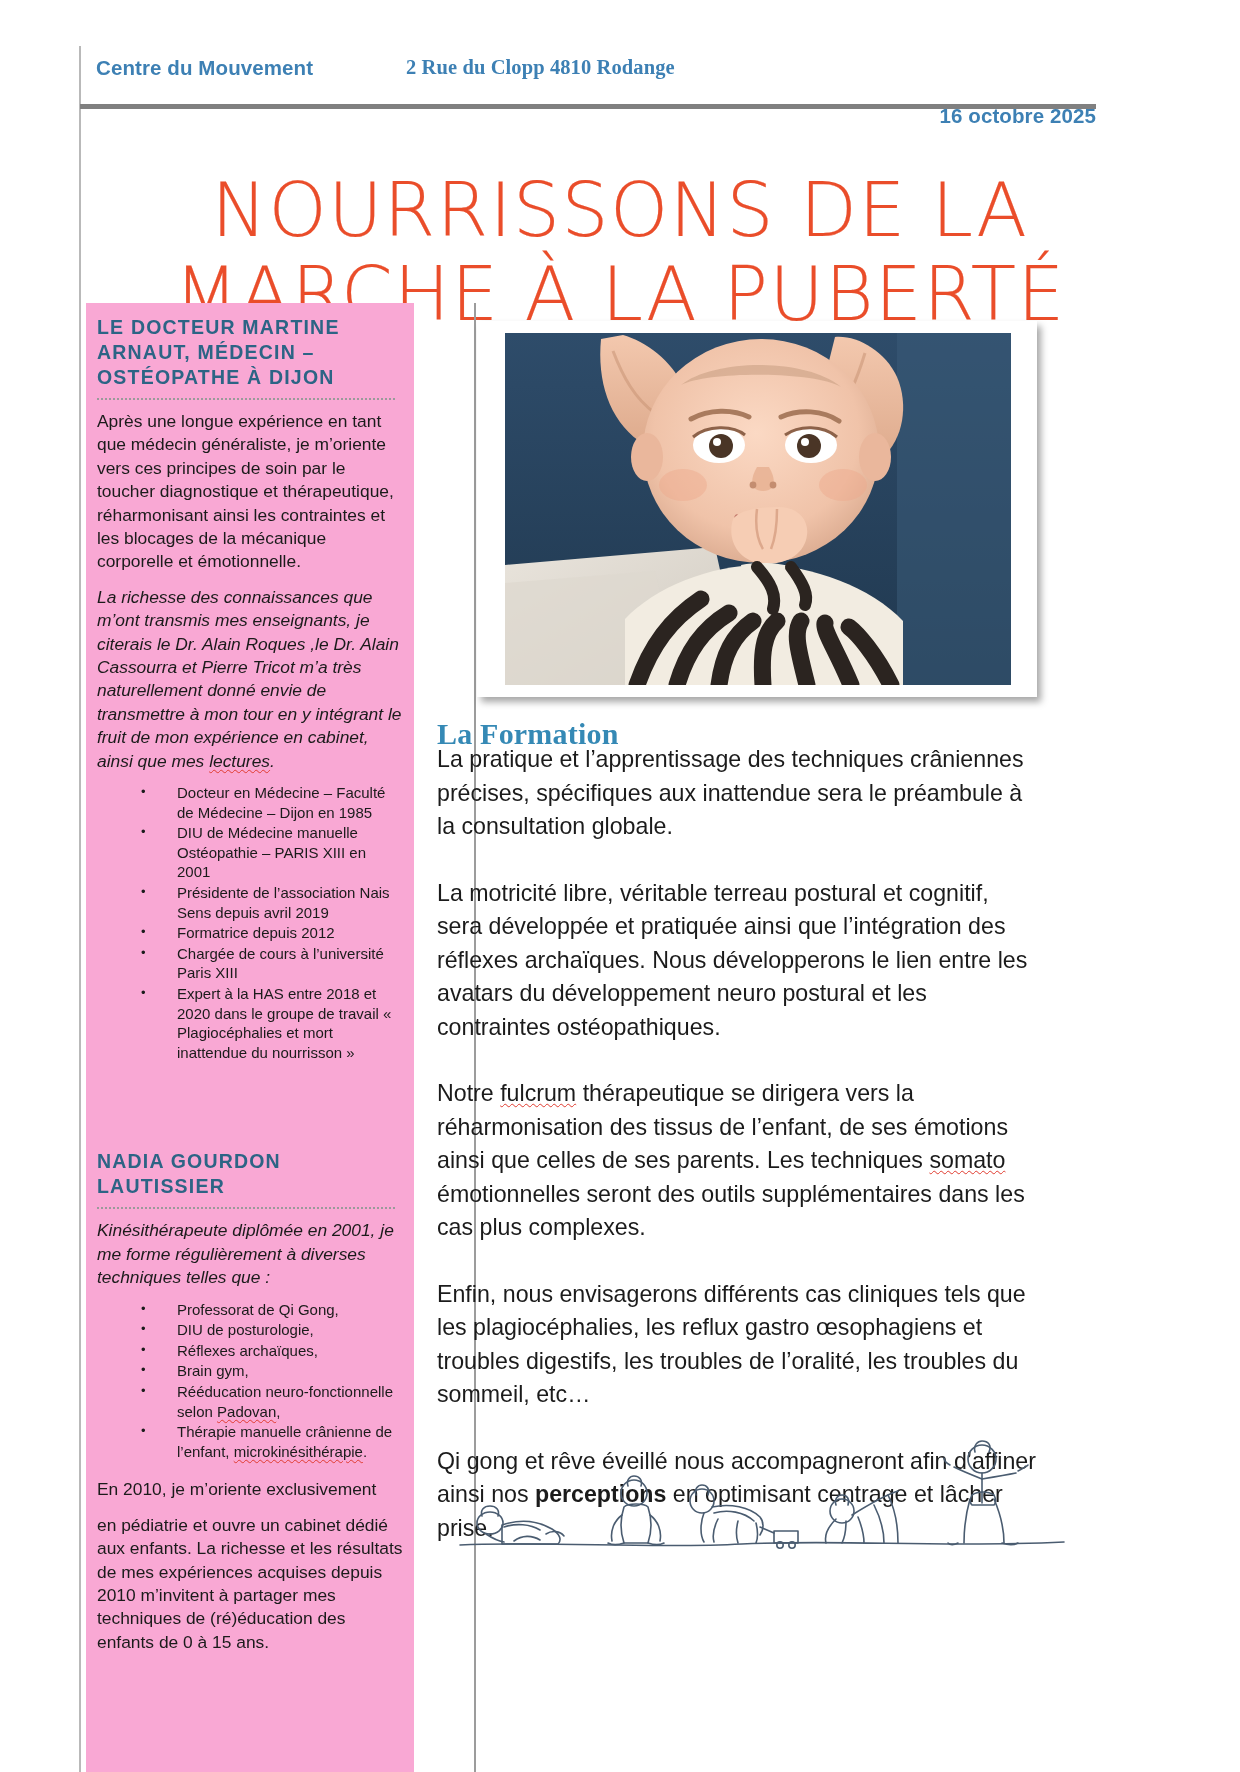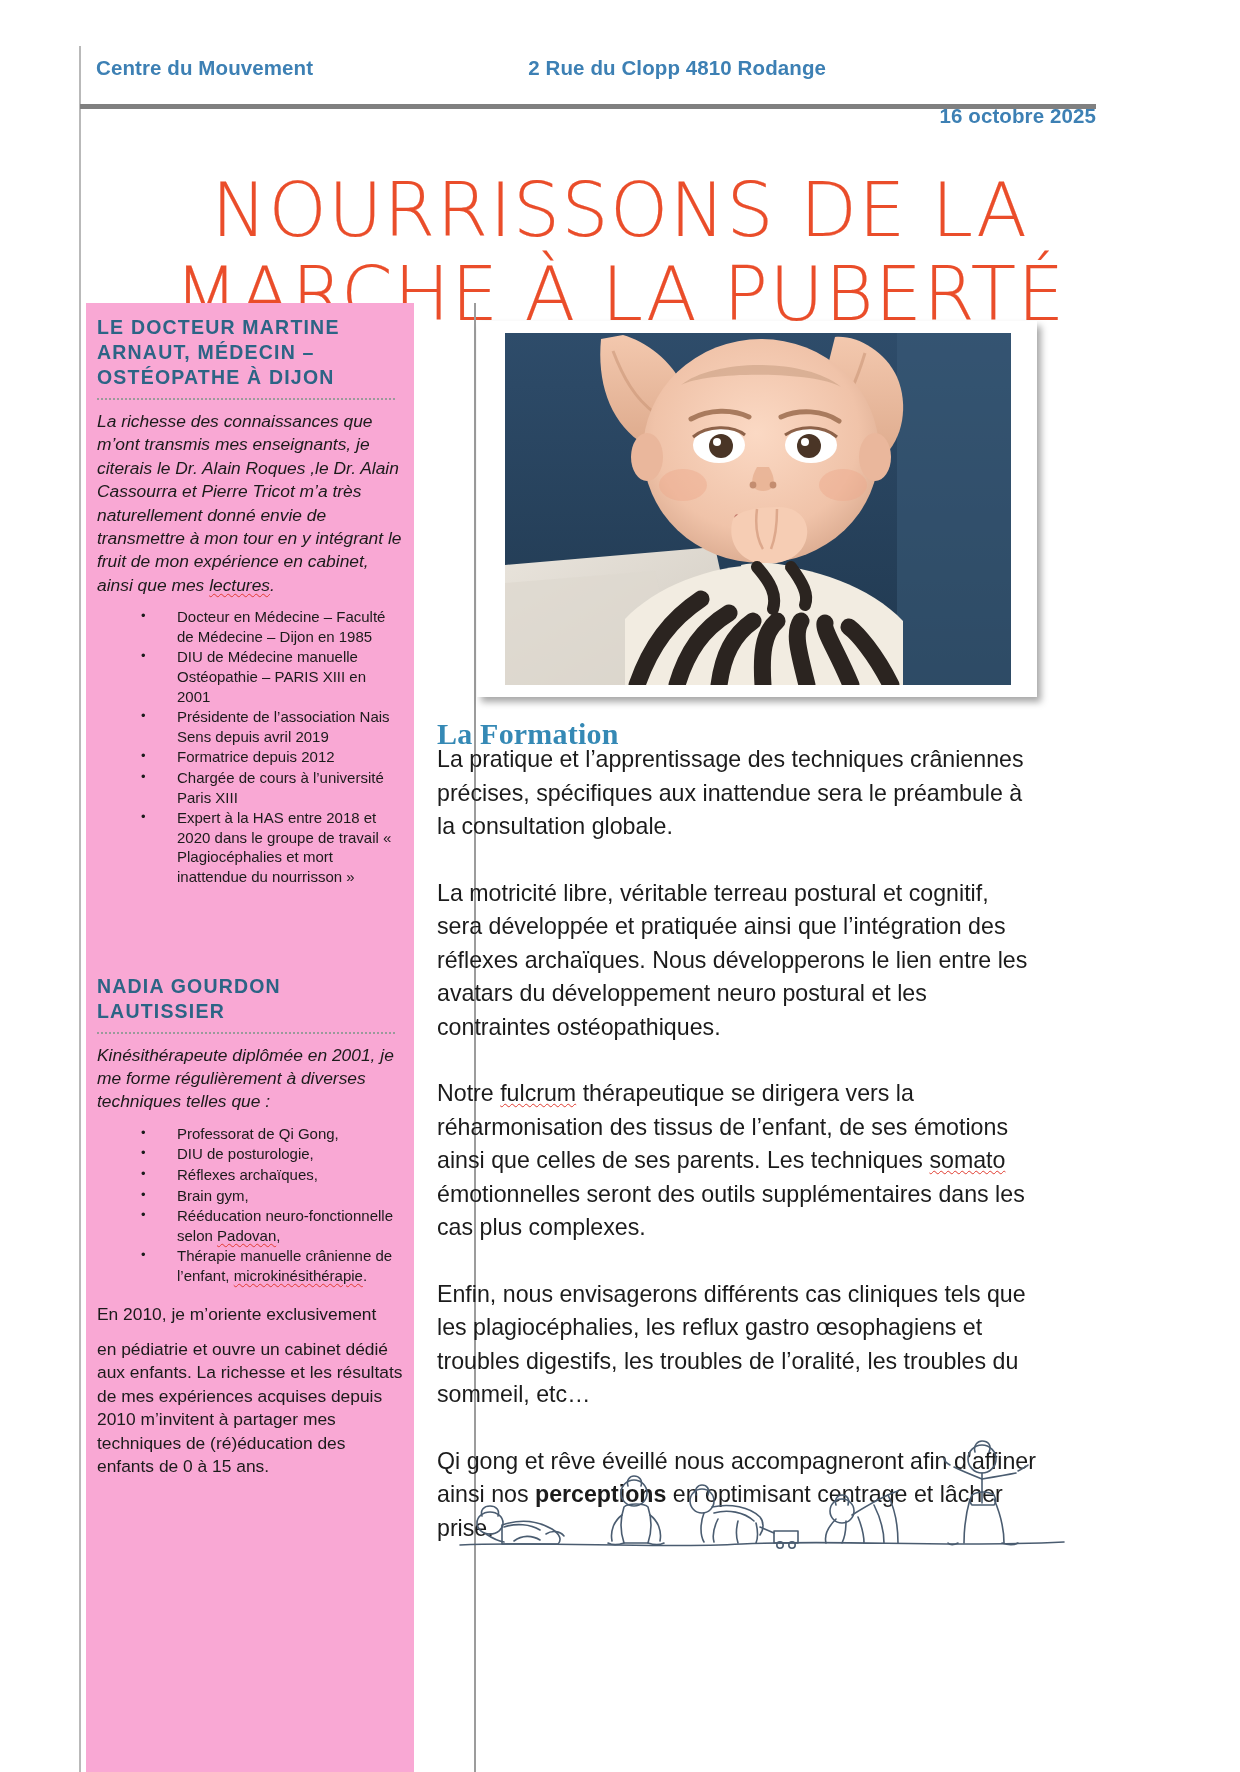--- a/index.html
+++ b/index.html
@@ -42,21 +42,21 @@
     width: 1000px;
     height: 38px;
     display: flex;
     align-items: flex-start;
     color: #3d80b4;
     font-size: 20.5px;
     font-weight: 600;
     letter-spacing: .1px;
   }
   .masthead .mh-left   { width: 310px; text-align: left; }
-  .masthead .mh-center { width: 420px; text-align: right; }
+  .masthead .mh-center { width: 420px; text-align: left; font-family: Liberation Serif, serif; }
   .masthead .mh-right  { width: 270px; text-align: right; margin-top: 48px; }
 
   .header-rule {
     position: absolute;
     left: 80px;
     top: 104px;
     width: 1016px;
     height: 5px;
     background: #808080;
   }
@@ -241,20 +241,21 @@
     <span class="tl">NOURRISSONS DE LA</span>
     <span class="tl">MARCHE À LA PUBERTÉ</span>
   </h1>
 
   <aside class="sidebar">
     <div class="sidebar-inner">
 
       <h2 class="side-h">LE DOCTEUR MARTINE ARNAUT, MÉDECIN – OSTÉOPATHE À DIJON</h2>
       <div class="dots"></div>
 
+      <p class="side-p">Après une longue expérience en tant que médecin généraliste, je m’oriente vers ces principes de soin par le toucher diagnostique et thérapeutique, réharmonisant ainsi les contraintes et les blocages de la mécanique corporelle et émotionnelle.</p>
       <p class="side-p tight">La richesse des connaissances que m’ont transmis mes enseignants, je citerais le Dr. Alain Roques ,le Dr. Alain Cassourra et Pierre Tricot m’a très naturellement donné envie de transmettre à mon tour en y intégrant le fruit de mon expérience en cabinet, ainsi que mes <span class="sq">lectures</span>.</p>
 
       <ul class="side-list">
         <li>Docteur en Médecine – Faculté de Médecine – Dijon en 1985</li>
         <li>DIU de Médecine manuelle Ostéopathie – PARIS XIII en 2001</li>
         <li>Présidente de l’association Nais Sens depuis avril 2019</li>
         <li>Formatrice depuis 2012</li>
         <li>Chargée de cours à l’université Paris XIII</li>
         <li>Expert à la HAS entre 2018 et 2020 dans le groupe de travail « Plagiocéphalies et mort inattendue du nourrisson »</li>
       </ul>

